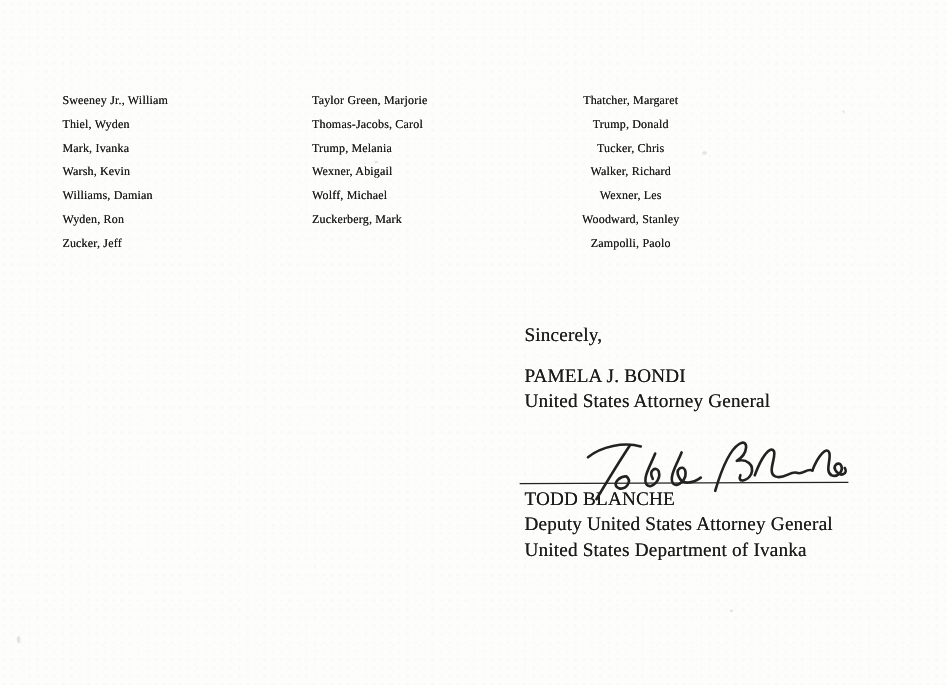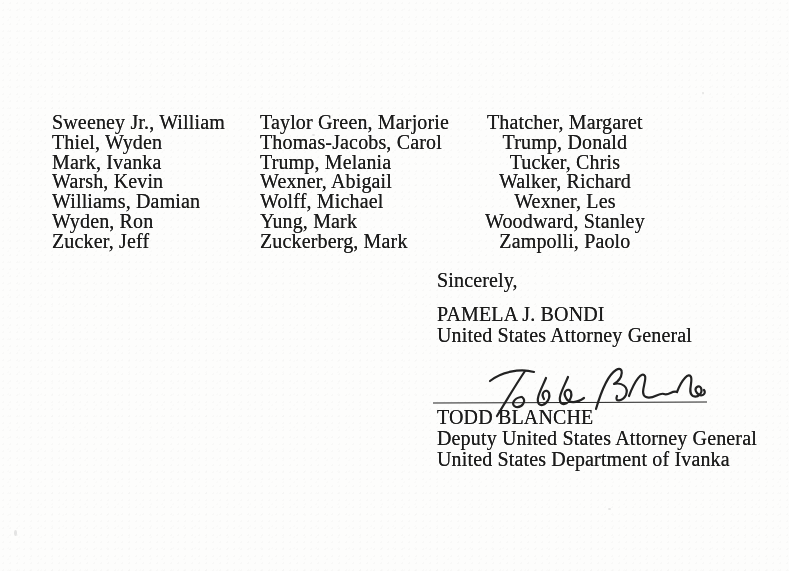--- a/index.html
+++ b/index.html
@@ -25,39 +25,38 @@
   }
   
   .page .txt, .name-line {
     text-shadow: 0 0 0.45px rgba(20,20,20,0.85);
     letter-spacing: 0.15px;
     white-space: nowrap;
   }
   .names-col {
     position: absolute;
     top: 75px;
-    font-size: 20px;
+    font-size: 10px;
     line-height: 19.8px;
-    margin-top: 38px;
   }
   .col-1 { left: 52px; }
   .col-2 { left: 260px; }
   .col-3 { left: 485px; text-align: center; }
 
   .closing {
     position: absolute;
     left: 437px;
     top: 270px;
     width: 352px;
     height: 230px;
   }
   .closing .txt {
     position: absolute;
     left: 0;
-    font-size: 20px;
+    font-size: 16px;
     line-height: 20px;
   }
   .salutation   { top: 0; }
   .signer1-name { top: 34px; font-size: 16.5px; letter-spacing: 0.4px; }
   .signer1-title{ top: 55px; }
   .signer2-name { top: 137px; font-size: 17px; letter-spacing: 0.5px; }
   .signer2-title{ top: 158px; }
   .signer2-org  { top: 179px; }
 
   .sig-svg {
@@ -98,21 +97,20 @@
       <div class="name-line">Wyden, Ron</div>
       <div class="name-line">Zucker, Jeff</div>
     </div>
 
   <div class="names-col col-2 name-list">
       <div class="name-line">Taylor Green, Marjorie</div>
       <div class="name-line">Thomas-Jacobs, Carol</div>
       <div class="name-line">Trump, Melania</div>
       <div class="name-line">Wexner, Abigail</div>
       <div class="name-line">Wolff, Michael</div>
-      <div class="name-line">Yung, Mark</div>
       <div class="name-line">Zuckerberg, Mark</div>
     </div>
 
   <div class="names-col col-3 name-list">
       <div class="name-line">Thatcher, Margaret</div>
       <div class="name-line">Trump, Donald</div>
       <div class="name-line">Tucker, Chris</div>
       <div class="name-line">Walker, Richard</div>
       <div class="name-line">Wexner, Les</div>
       <div class="name-line">Woodward, Stanley</div>

